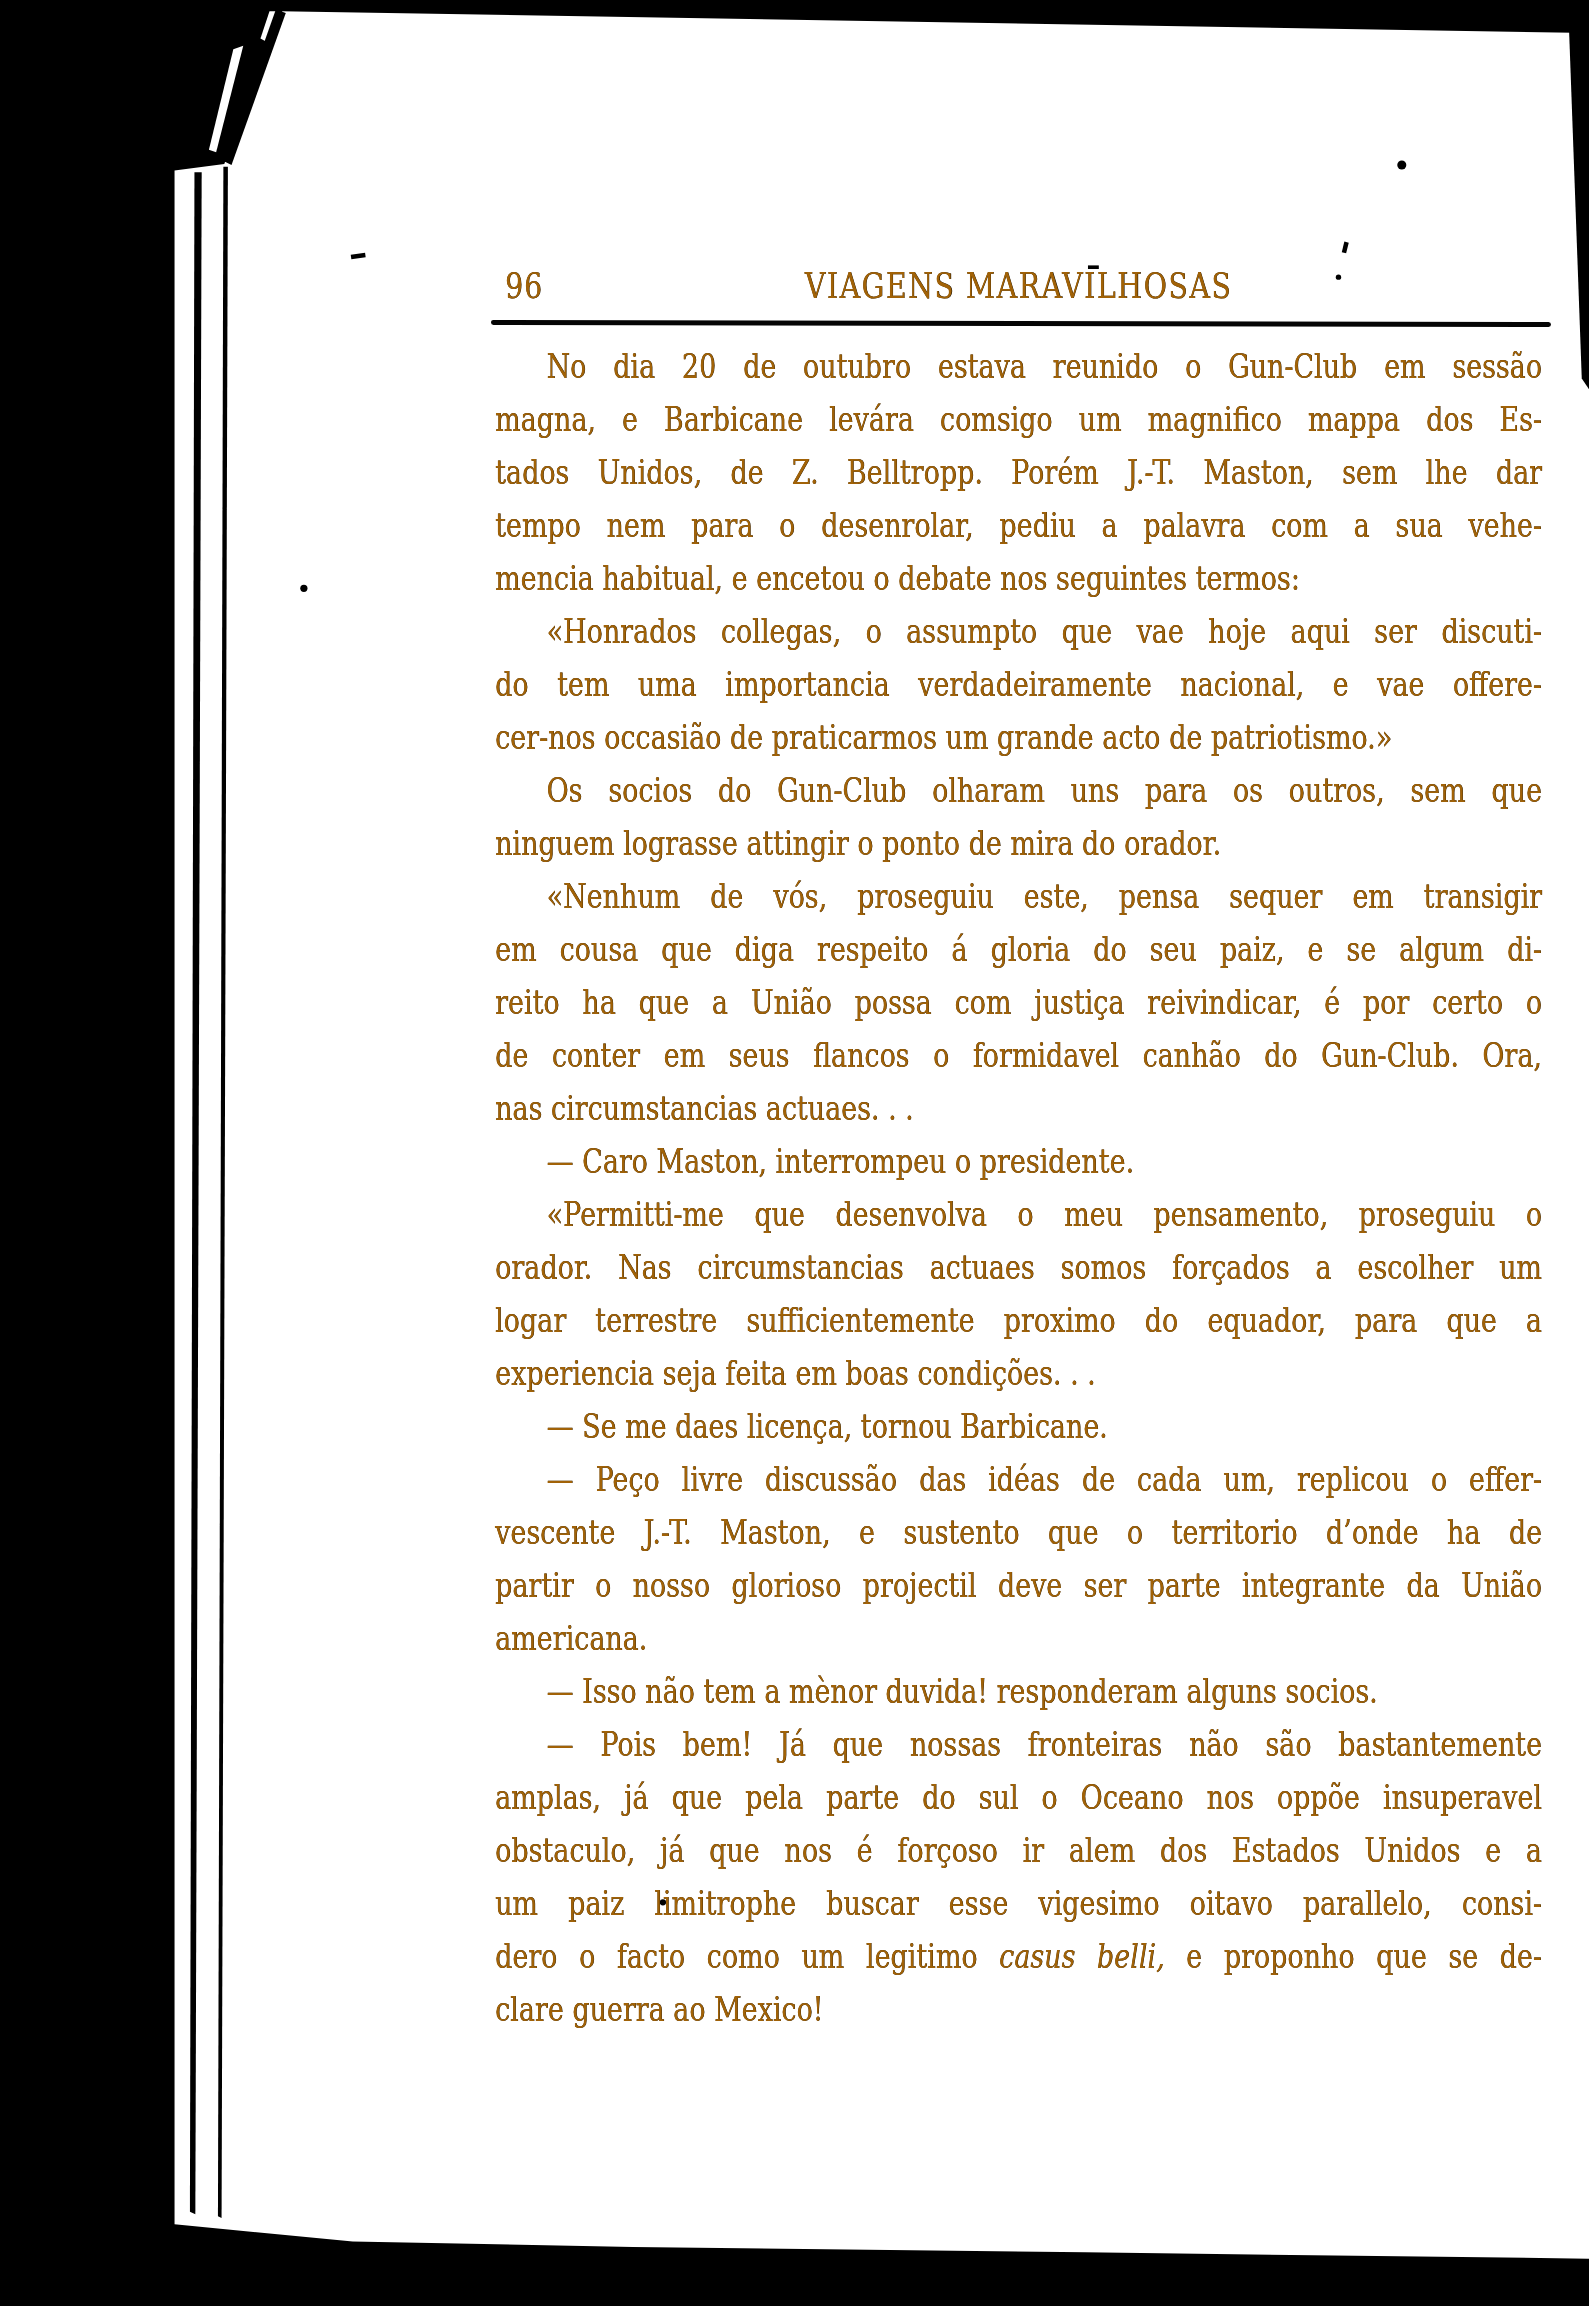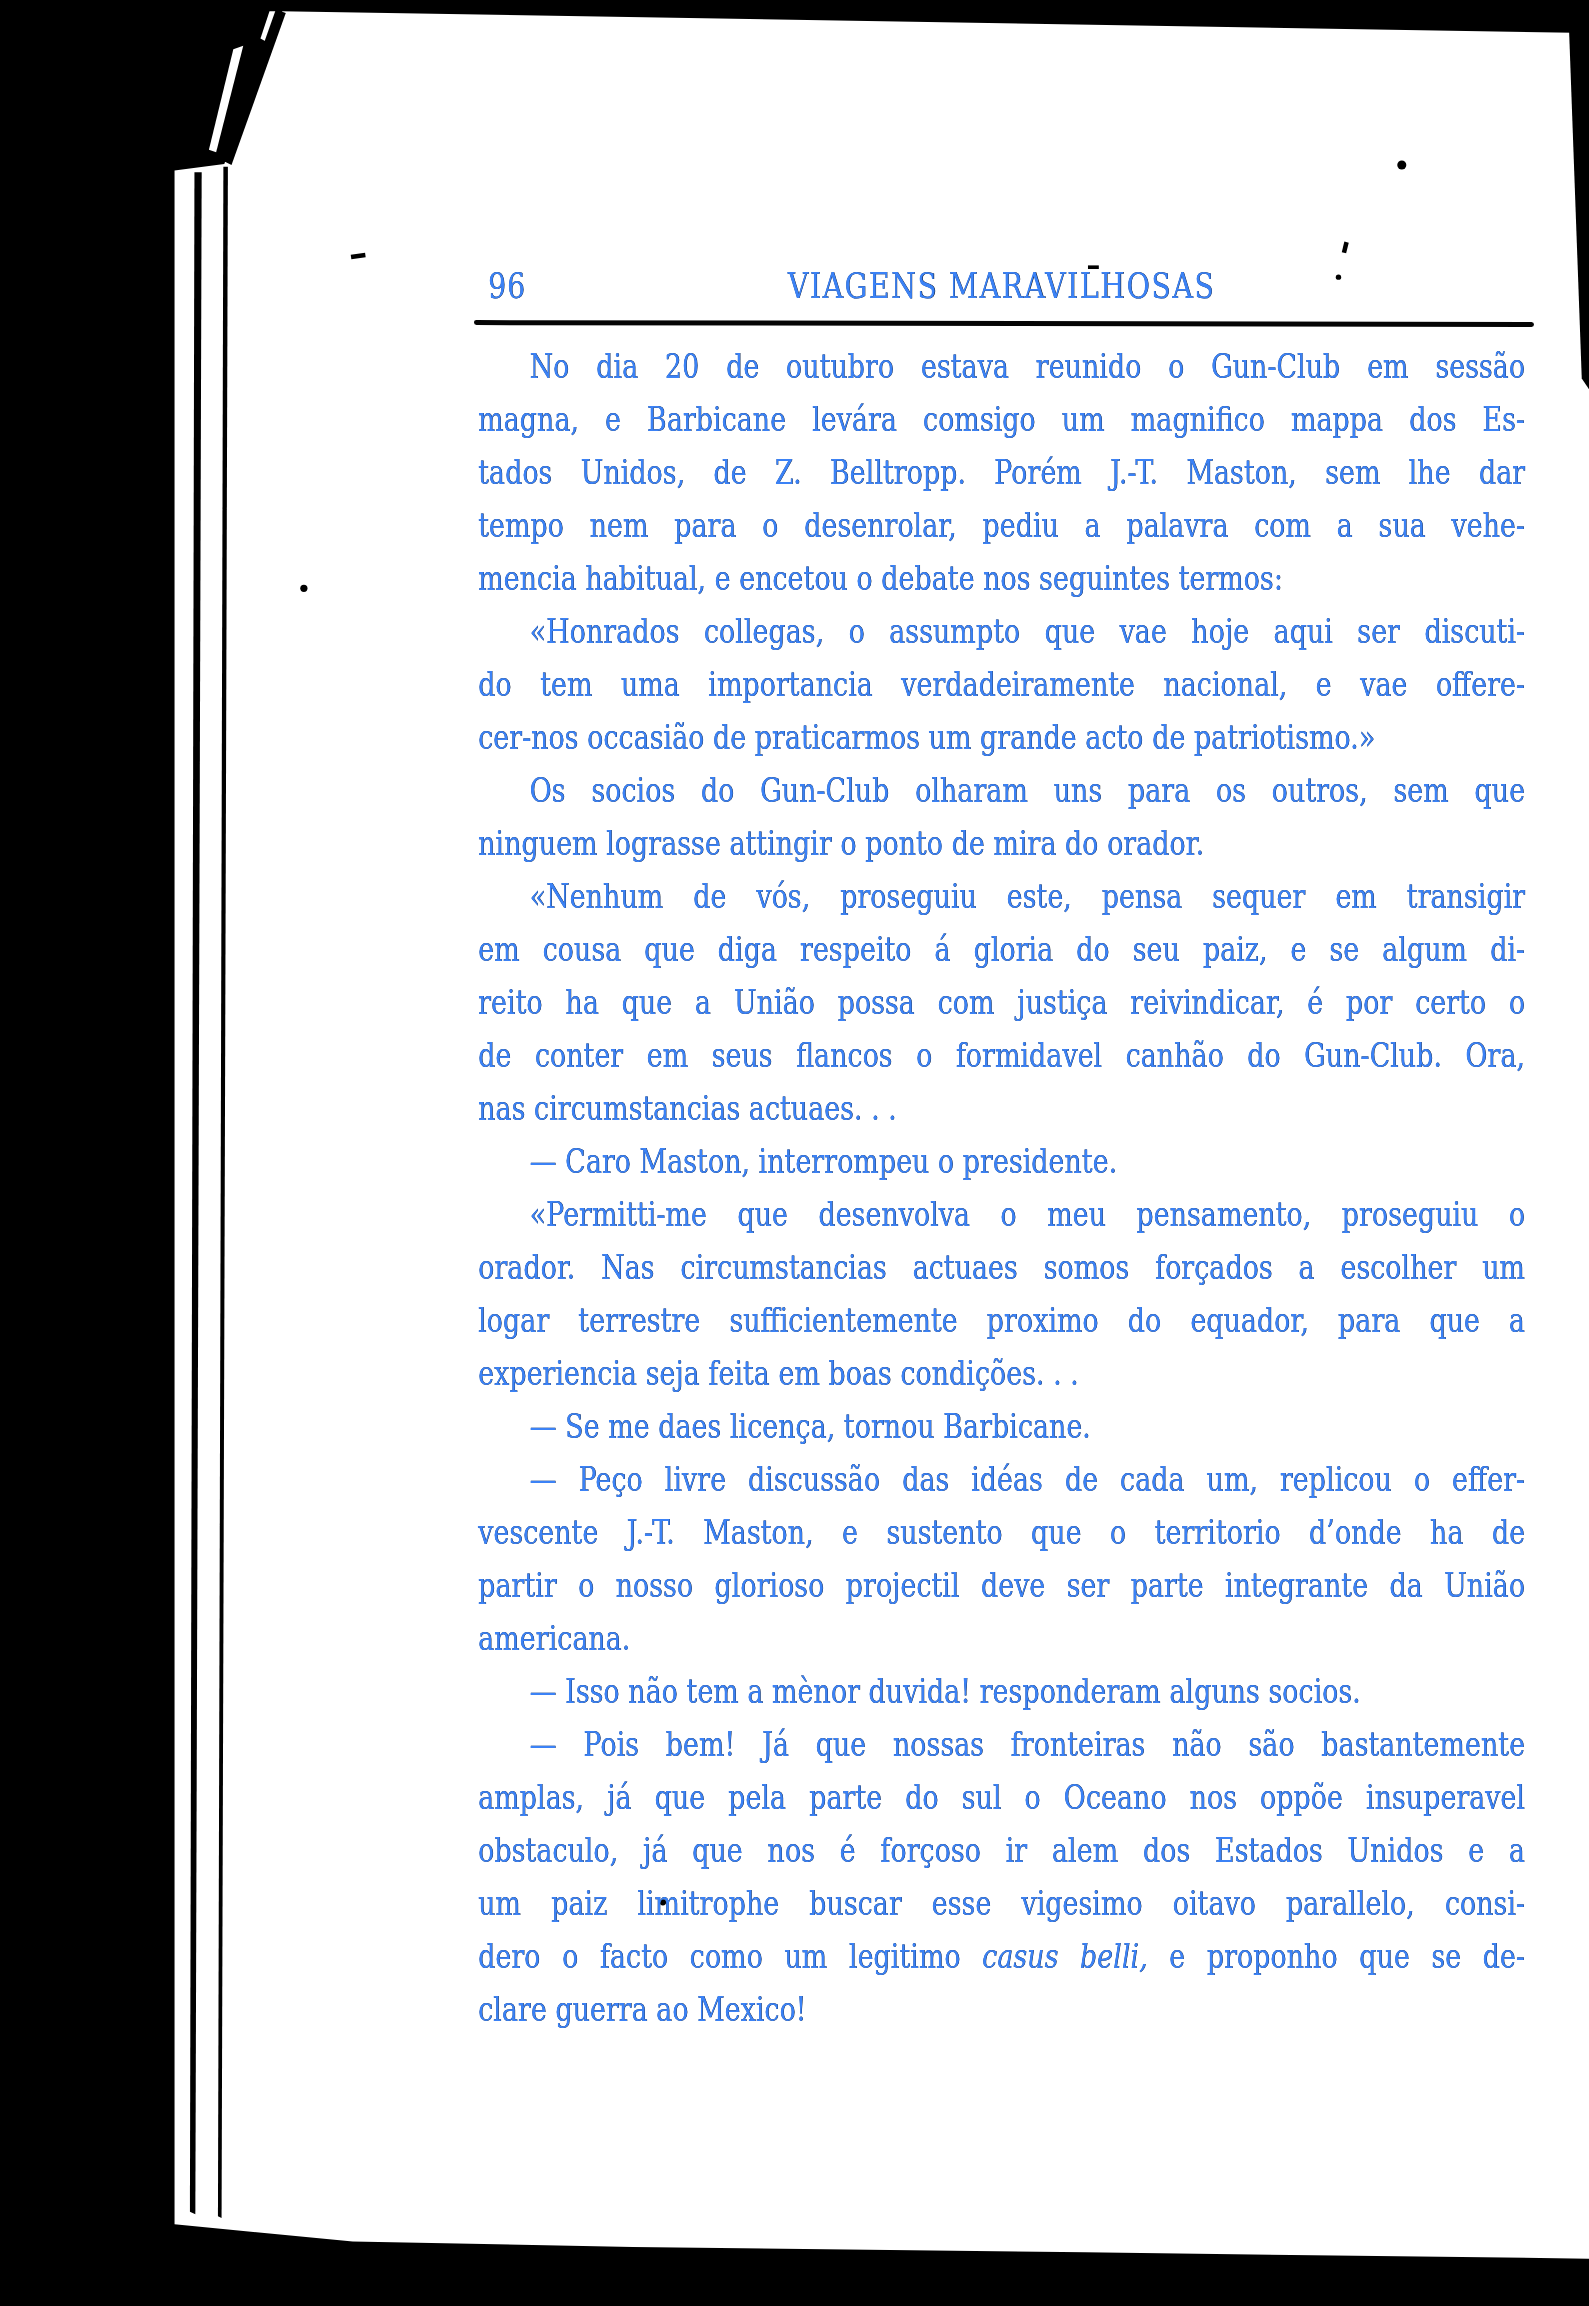--- a/index.html
+++ b/index.html
@@ -5,21 +5,21 @@
   html,body{margin:0;padding:0;}
   body{
     width:1589px;height:2307px;
     background:#000;
     overflow:hidden;
     position:relative;
     font-family:"DejaVu Serif","Liberation Serif",serif;
   }
   .canvas{position:absolute;inset:0;width:1589px;height:2307px;}
   .artifacts{position:absolute;left:0;top:0;width:1589px;height:2307px;}
-  .content{position:absolute;inset:0;color:#3b82f6;}
+  .content{position:absolute;inset:0;color:#a16207;margin-left:17px;}
   
   .text-col{
     position:absolute;left:478px;top:0;width:1321px;
     transform:scaleX(0.7925);transform-origin:0 0;
   }
   .header{position:absolute;top:263px;left:0;width:100%;height:45px;line-height:45px;}
   .pagenum{
     position:absolute;left:12.7px;top:0;
     font-size:36px;letter-spacing:0.9px;
     text-shadow:0.3px 0 0 #060606;

